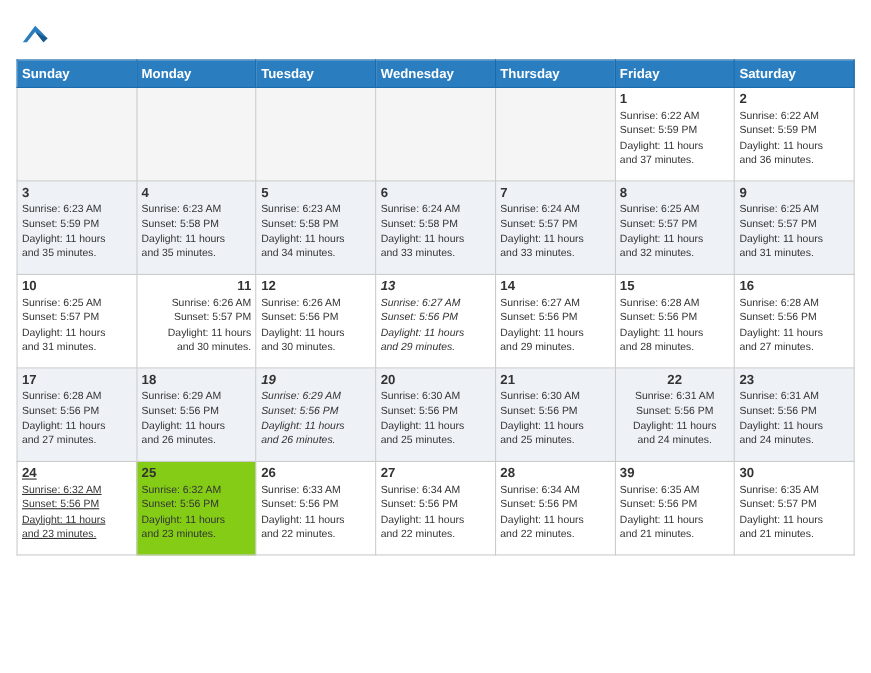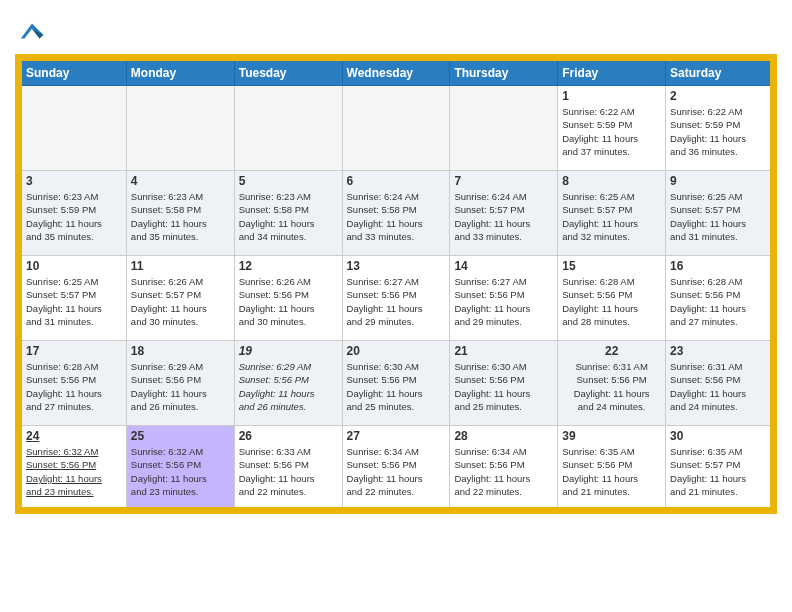--- a/index.html
+++ b/index.html
@@ -48,21 +48,21 @@
       font-weight: normal;
       color: #333;
     }
     .subtitle {
       font-size: 14px;
       color: #555;
     }
     .calendar {
       width: 100%;
       border-collapse: collapse;
-      border: 7px solid #eab308;
+      border: 1px solid #eab308;
     }
     .calendar th {
       background: #2a7ec0;
       color: #fff;
       font-size: 12px;
       font-weight: bold;
       padding: 5px 4px;
       text-align: left;
       border: 1px solid #1a6aad;
     }
@@ -208,35 +208,35 @@
           </td>
         </tr>
         <tr>
           <td style="background: rgb(255, 255, 255);">
             <span class="day-num">10</span>
             <div class="day-info" style="white-space: pre-line;">Sunrise: 6:25 AM
 Sunset: 5:57 PM
 Daylight: 11 hours
 and 31 minutes.</div>
           </td>
-          <td style="background: rgb(255, 255, 255);">
+          <td style="background: rgb(255, 255, 255); text-align: right;">
             <span class="day-num">11</span>
             <div class="day-info" style="white-space: pre-line;">Sunrise: 6:26 AM
 Sunset: 5:57 PM
 Daylight: 11 hours
 and 30 minutes.</div>
           </td>
           <td style="background: rgb(255, 255, 255);">
             <span class="day-num">12</span>
             <div class="day-info" style="white-space: pre-line;">Sunrise: 6:26 AM
 Sunset: 5:56 PM
 Daylight: 11 hours
 and 30 minutes.</div>
           </td>
-          <td style="background: rgb(255, 255, 255);">
+          <td style="background: rgb(255, 255, 255); font-style: italic;">
             <span class="day-num">13</span>
             <div class="day-info" style="white-space: pre-line;">Sunrise: 6:27 AM
 Sunset: 5:56 PM
 Daylight: 11 hours
 and 29 minutes.</div>
           </td>
           <td style="background: rgb(255, 255, 255);">
             <span class="day-num">14</span>
             <div class="day-info" style="white-space: pre-line;">Sunrise: 6:27 AM
 Sunset: 5:56 PM
@@ -310,21 +310,21 @@
           </td>
         </tr>
         <tr>
           <td style="background: rgb(255, 255, 255); text-decoration: underline;">
             <span class="day-num">24</span>
             <div class="day-info" style="white-space: pre-line;">Sunrise: 6:32 AM
 Sunset: 5:56 PM
 Daylight: 11 hours
 and 23 minutes.</div>
           </td>
-          <td style="background: #c4b5fd;">
+          <td style="background: #84cc16;">
             <span class="day-num">25</span>
             <div class="day-info" style="white-space: pre-line;">Sunrise: 6:32 AM
 Sunset: 5:56 PM
 Daylight: 11 hours
 and 23 minutes.</div>
           </td>
           <td style="background: rgb(255, 255, 255); margin-top: 12px;">
             <span class="day-num">26</span>
             <div class="day-info" style="white-space: pre-line;">Sunrise: 6:33 AM
 Sunset: 5:56 PM

